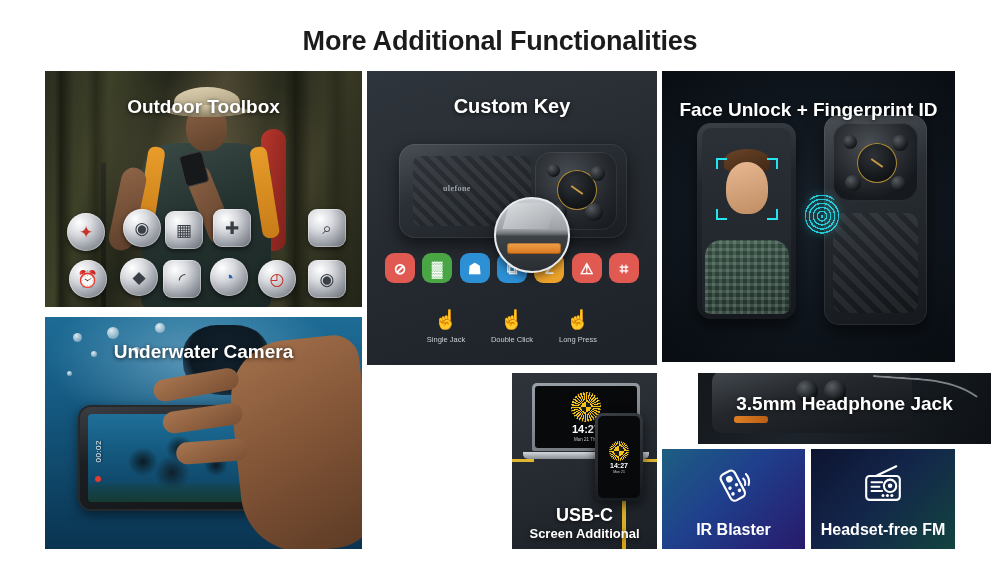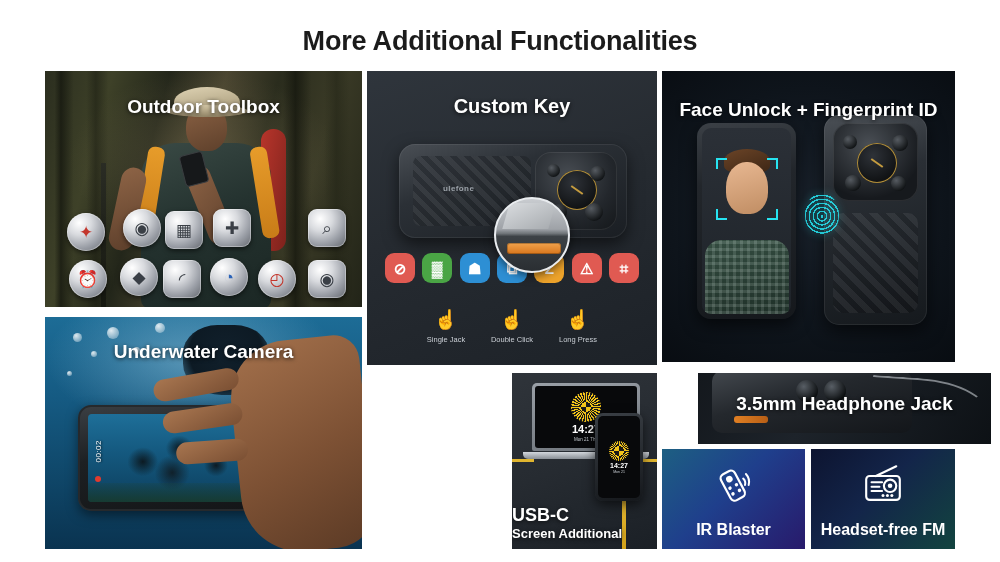--- a/index.html
+++ b/index.html
@@ -198,20 +198,21 @@
   
   #customkey {
     left: 367px; top: 71px; width: 290px; height: 294px;
     background: linear-gradient(160deg,#2f353c 0%,#262b31 45%,#1d2228 100%);
   }
   .ck-phone{
     position:absolute; left:32px; top:73px; width:228px; height:94px;
     border-radius:16px;
     background: linear-gradient(160deg,#4a4f55 0%,#2b3036 35%,#1a1e23 100%);
     box-shadow: 0 6px 16px rgba(0,0,0,.55), inset 0 0 0 1px rgba(255,255,255,.07);
+    font-family: Liberation Serif, serif;
   }
   .ck-textured{
     position:absolute; left:14px; top:12px; width:118px; height:70px; border-radius:8px;
     background:
       repeating-linear-gradient(45deg, rgba(255,255,255,.05) 0 5px, rgba(0,0,0,.08) 5px 10px),
       linear-gradient(150deg,#32373d,#1e2227);
   }
   .ck-brand{
     position:absolute; left:44px; top:40px; color:#9aa0a7; font-size:8px; font-weight:bold; letter-spacing:.4px;
   }
@@ -460,21 +461,21 @@
     text-align:center; color:#fff; font-size:16px; font-weight:bold;
   }
 
   
   #outdoor .panel-title{ top:25px; font-size:19px; }
   #underwater .panel-title{ top:24px; font-size:19px; }
   #customkey .panel-title{ top:24px; font-size:20px; }
   #faceunlock .panel-title{ top:28px; font-size:19px; }
   #cardslot .panel-title{ bottom:12px; top:auto; font-size:16px; }
   #usbc .ck-two-line{
-    position:absolute; left:0; bottom:8px; width:100%; text-align:left; z-index:9;
+    position:absolute; left:0; bottom:8px; width:100%; text-align:center; z-index:9;
   }
   #usbc .l1{ display:block; color:#fff; font-size:18px; font-weight:bold; text-shadow:0 1px 4px rgba(0,0,0,.7); }
   #usbc .l2{ display:block; color:#fff; font-size:13px; font-weight:bold; text-shadow:0 1px 4px rgba(0,0,0,.7); }
   #headphonejack .panel-title{ top:20px; font-size:19px; }
 </style>
 </head>
 <body>
 
 <div id="page">
 

